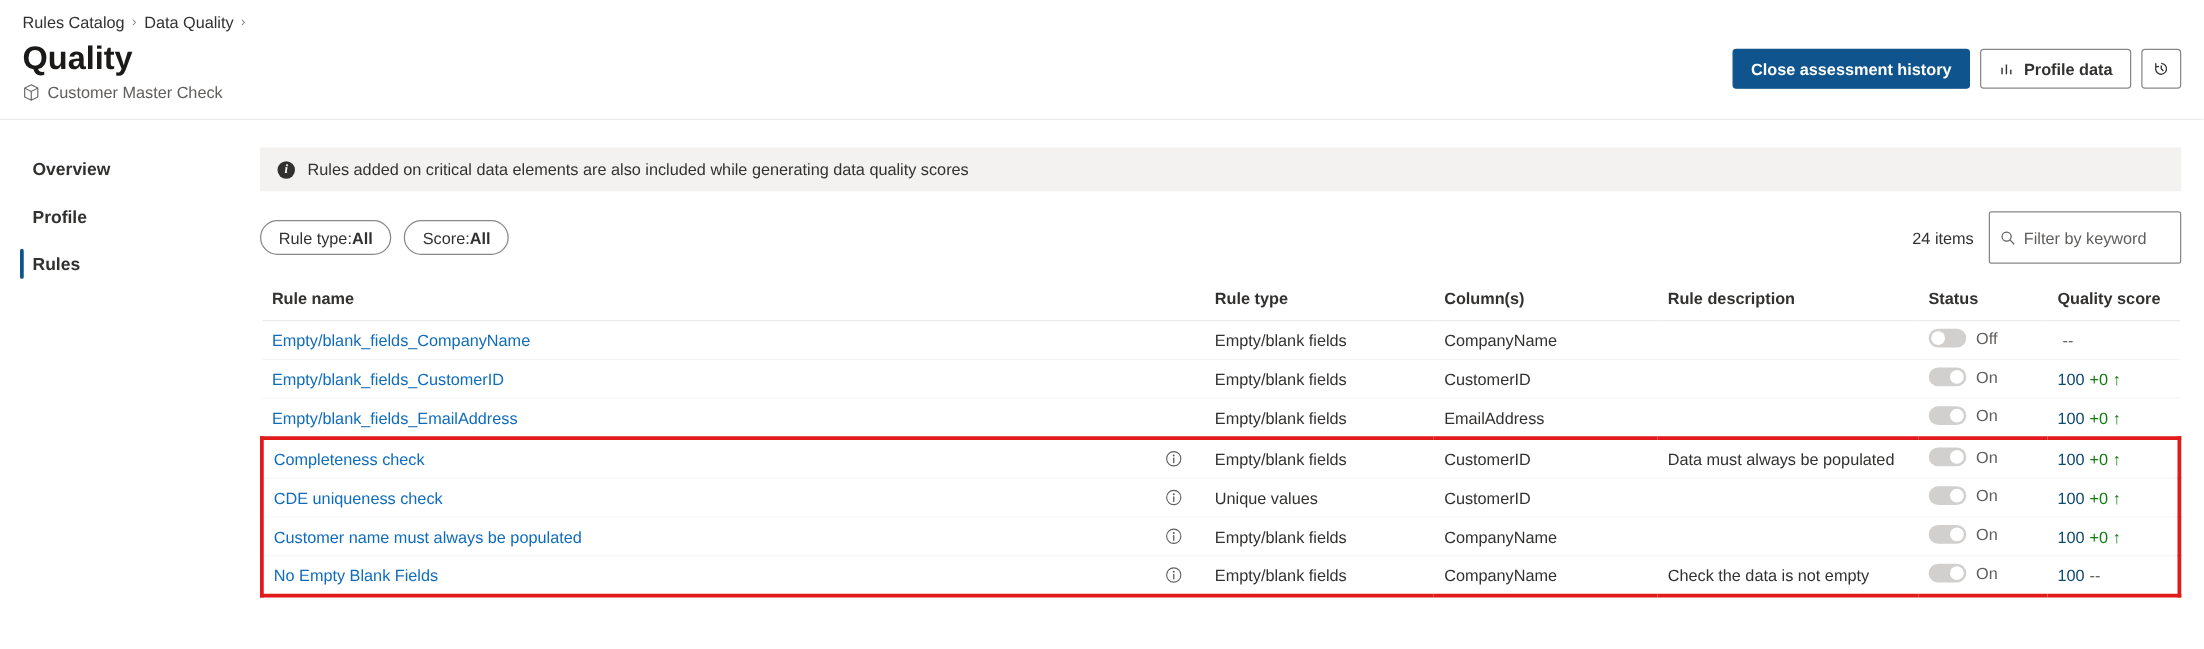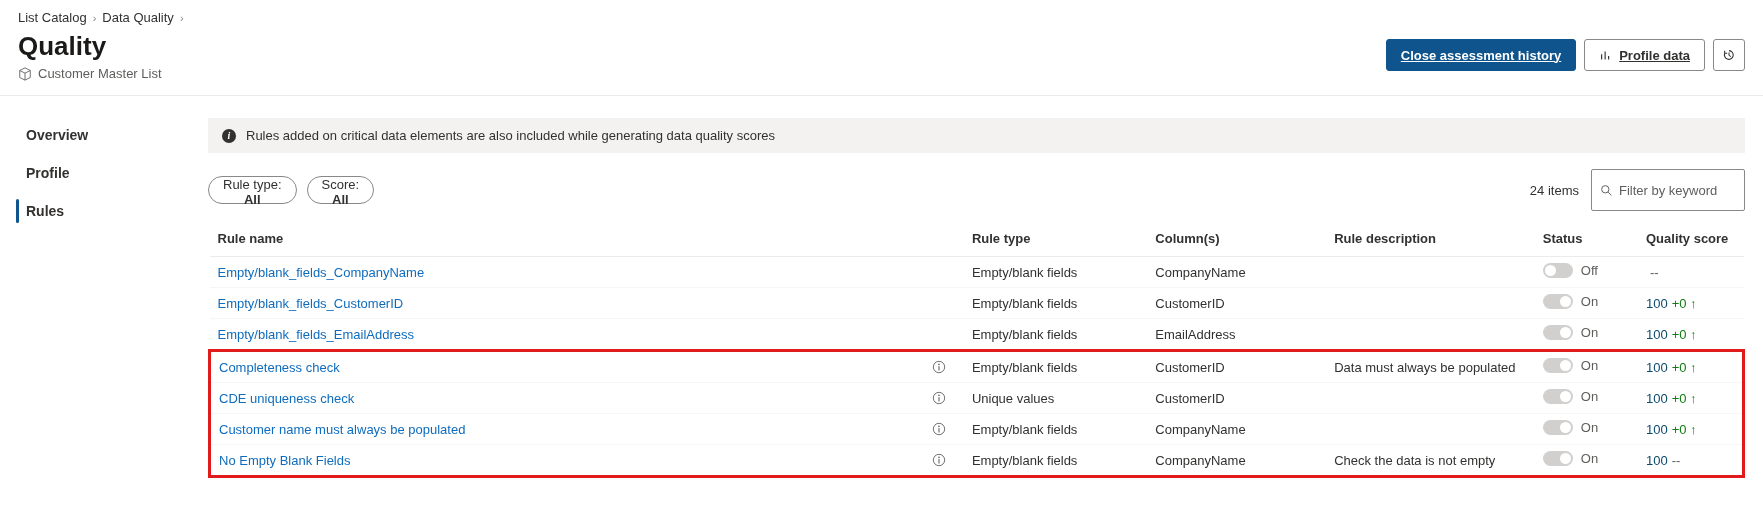--- a/index.html
+++ b/index.html
@@ -11,39 +11,39 @@
   .header { padding: 10px 18px 14px 18px; border-bottom: 1px solid #edebe9; }
   .breadcrumb { display: flex; align-items: center; gap: 6px; font-size: 13px; color: #323130; }
   .breadcrumb .crumb { color: #323130; }
   .breadcrumb .chev { color: #8a8886; font-size: 11px; }
   .title-row { display: flex; align-items: flex-start; justify-content: space-between; margin-top: 6px; }
   .title-block h1 { font-size: 26px; font-weight: 600; color: #1b1a19; }
   .subtitle { display: flex; align-items: center; gap: 6px; margin-top: 4px; color: #605e5c; font-size: 13px; }
   .subtitle .cube-icon { width: 14px; height: 14px; }
 
   .action-row { display: flex; align-items: center; gap: 8px; padding-top: 8px; }
-  .btn { height: 32px; padding: 0 14px; border-radius: 3px; font-size: 13px; display: inline-flex; align-items: center; gap: 6px; cursor: pointer; text-decoration: underline; }
+  .btn { height: 32px; padding: 0 14px; border-radius: 3px; font-size: 13px; display: inline-flex; align-items: center; gap: 6px; cursor: pointer; }
   .btn-primary { background: #0f548c; color: #fff; border: 1px solid #0f548c; font-weight: 600; }
   .btn-secondary { background: #fff; color: #323130; border: 1px solid #8a8886; font-weight: 600; }
   .btn-icon-only { width: 32px; padding: 0; justify-content: center; }
 
   
   .body { display: flex; }
   .sidebar { width: 200px; padding: 24px 0 0 26px; flex-shrink: 0; }
   .sidebar .nav-item { height: 30px; display: flex; align-items: center; font-size: 14px; font-weight: 600; color: #323130; margin-bottom: 8px; cursor: pointer; }
   .sidebar .nav-item.active { position: relative; }
   .sidebar .nav-item.active::before { content: ""; position: absolute; left: -10px; top: 3px; bottom: 3px; width: 3px; background: #0f548c; border-radius: 2px; }
 
   .content { flex: 1; padding: 22px 18px 10px 8px; }
 
   .info-bar { background: #f3f2f1; border-radius: 0px; padding: 10px 14px; display: flex; align-items: center; gap: 10px; font-size: 13px; color: #323130; }
   .info-bar .info-icon { width: 14px; height: 14px; background: #323130; color: #fff; border-radius: 50%; display: inline-flex; align-items: center; justify-content: center; font-size: 10px; font-weight: bold; font-style: italic; font-family: Georgia, serif; flex-shrink: 0; }
 
   .filter-row { display: flex; align-items: center; margin-top: 16px; }
-  .pill { border: 1px solid #8a8886; border-radius: 16px; height: 28px; padding: 0 14px; display: inline-flex; align-items: center; font-size: 13px; color: #323130; margin-right: 10px; cursor: pointer; background: #fff; flex-direction: column; }
+  .pill { border: 1px solid #8a8886; border-radius: 16px; height: 28px; padding: 0 14px; display: inline-flex; align-items: center; font-size: 13px; color: #323130; margin-right: 10px; cursor: pointer; background: #fff; }
   .spacer { flex: 1; }
   .item-count { font-size: 13px; color: #323130; margin-right: 12px; }
   .search-box { height: 42px; width: 154px; border: 1px solid #8a8886; border-radius: 2px; display: flex; align-items: center; padding: 0 8px; gap: 6px; color: #605e5c; }
   .search-box input { border: none; outline: none; font-size: 13px; width: 100%; color: #323130; }
   .search-box input::placeholder { color: #605e5c; }
 
   
   .tbl { width: 100%; margin-top: 10px; border-collapse: collapse; }
   .tbl th { text-align: left; font-weight: 600; font-size: 13px; padding: 10px 8px 10px 8px; color: #323130; border-bottom: 1px solid #edebe9; }
   .tbl td { font-size: 13px; padding: 6px 8px; border-bottom: 1px solid #f6f6f6; vertical-align: middle; height: 29px; }
@@ -72,36 +72,36 @@
   .highlight-box td { border-bottom: 1px solid #f6f6f6; }
 
   svg { display: block; }
 </style>
 </head>
 <body>
 
 <div class="page">
   <div class="header">
     <div class="breadcrumb">
-      <span class="crumb">List Catalog</span>
+      <span class="crumb">Rules Catalog</span>
       <span class="chev">›</span>
       <span class="crumb">Data Quality</span>
       <span class="chev">›</span>
     </div>
 
     <div class="title-row">
       <div class="title-block">
         <h1>Quality</h1>
         <div class="subtitle">
           <span class="cube-icon">
             <svg viewBox="0 0 16 16" width="14" height="14">
                 <path fill="none" stroke="#605e5c" stroke-width="1" d="M8 1 L14 4 L14 12 L8 15 L2 12 L2 4 Z M2 4 L8 7 L14 4 M8 7 L8 15"></path>
               </svg>
           </span>
-          <span>Customer Master List</span>
+          <span>Customer Master Check</span>
         </div>
       </div>
 
       <div class="action-row">
         <button class="btn btn-primary">
           <span>Close assessment history</span>
         </button>
         <button class="btn btn-secondary">
           <span>
             <svg viewBox="0 0 16 16" width="14" height="14">

